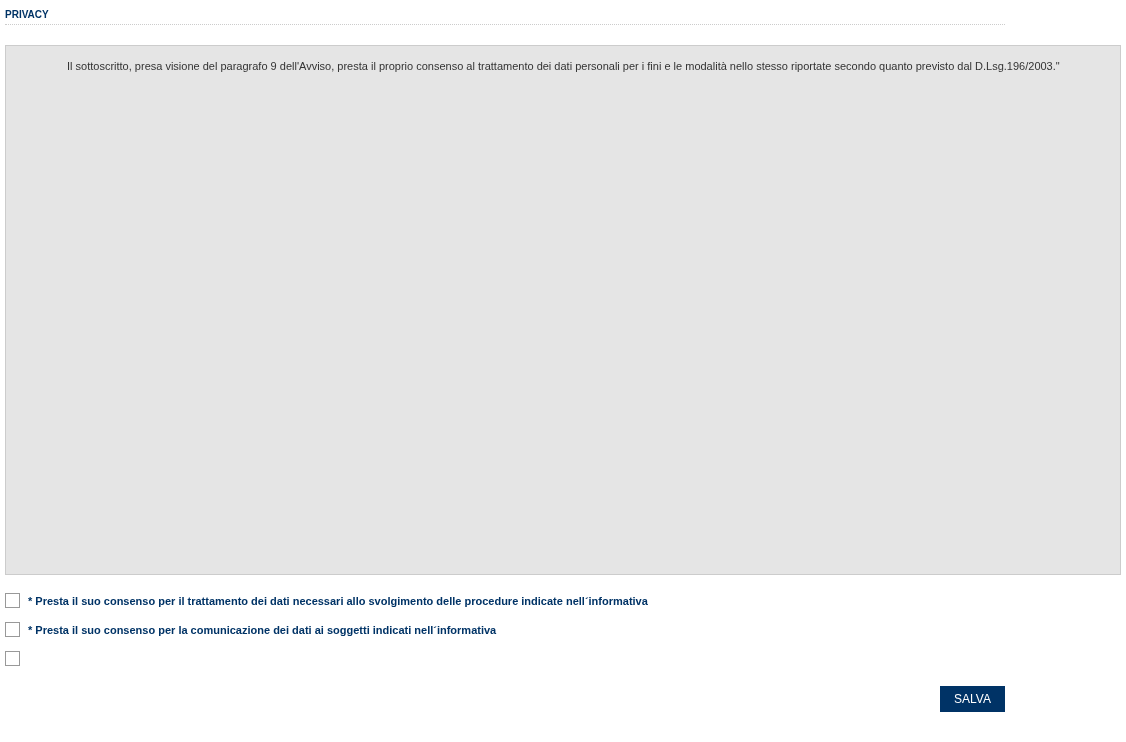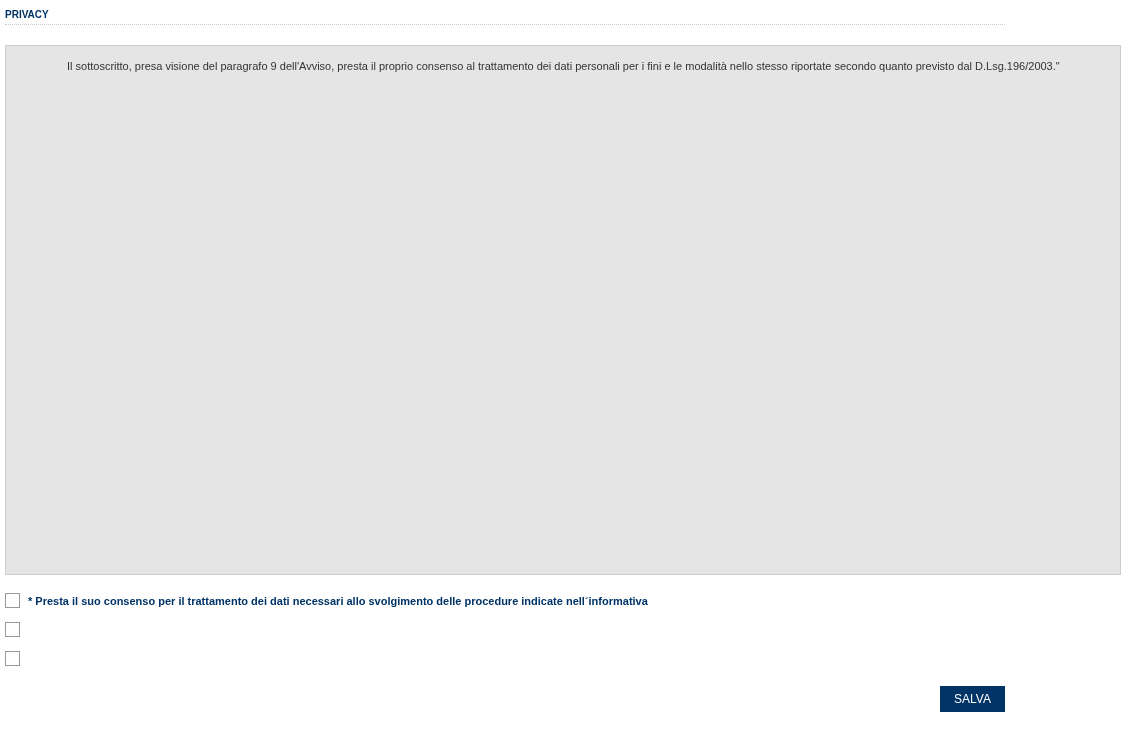--- a/index.html
+++ b/index.html
@@ -83,20 +83,21 @@
   <div class="privacy-text-indent">Il sottoscritto, presa visione del paragrafo 9 dell'Avviso, presta il proprio consenso al trattamento dei dati personali per i fini e le modalità nello stesso riportate secondo quanto previsto dal D.Lsg.196/2003."</div>
 </div>
 
 <div class="consent-row">
   <div class="consent-checkbox"></div>
   <span class="consent-label">* Presta il suo consenso per il trattamento dei dati necessari allo svolgimento delle procedure indicate nell´informativa</span>
 </div>
 
 <div class="consent-row">
   <div class="consent-checkbox"></div>
+  <span class="consent-label">* Presta il suo consenso per la comunicazione dei dati ai soggetti indicati nell´informativa</span>
 </div>
 
 <div class="consent-row">
   <div class="consent-checkbox"></div>
 </div>
 
 <div class="button-row">
   <button class="btn">SALVA</button>
 </div>
 

